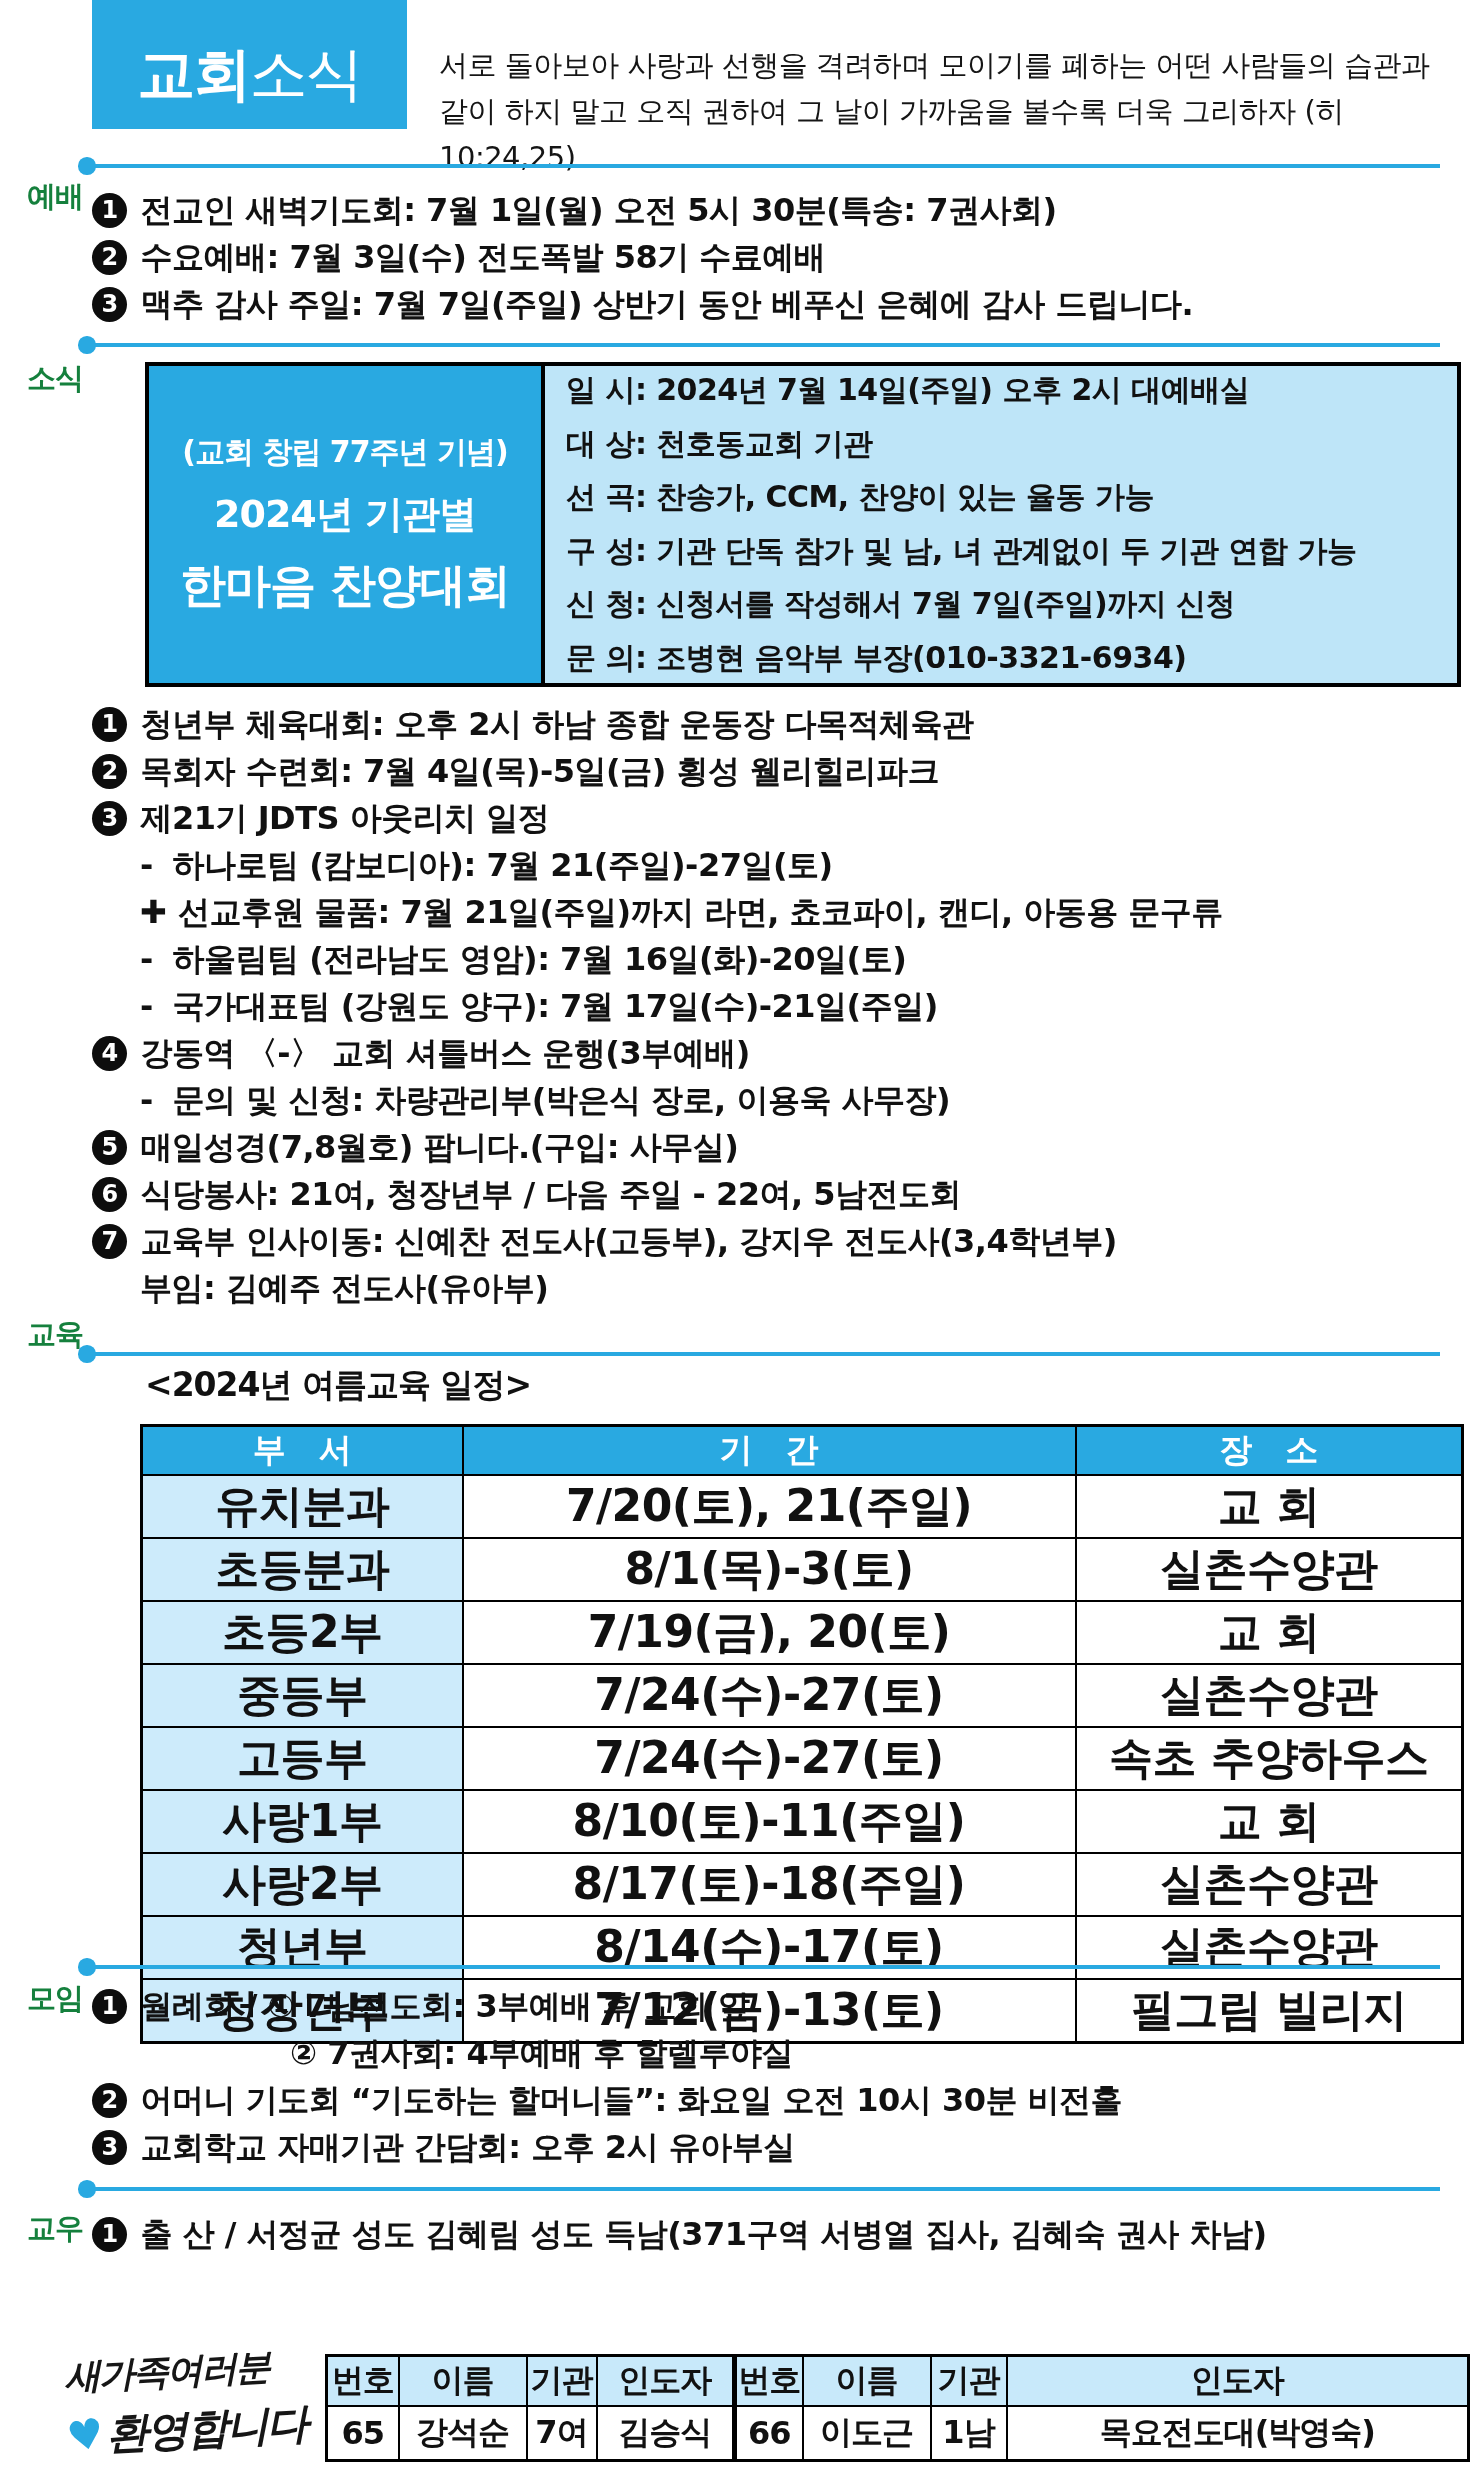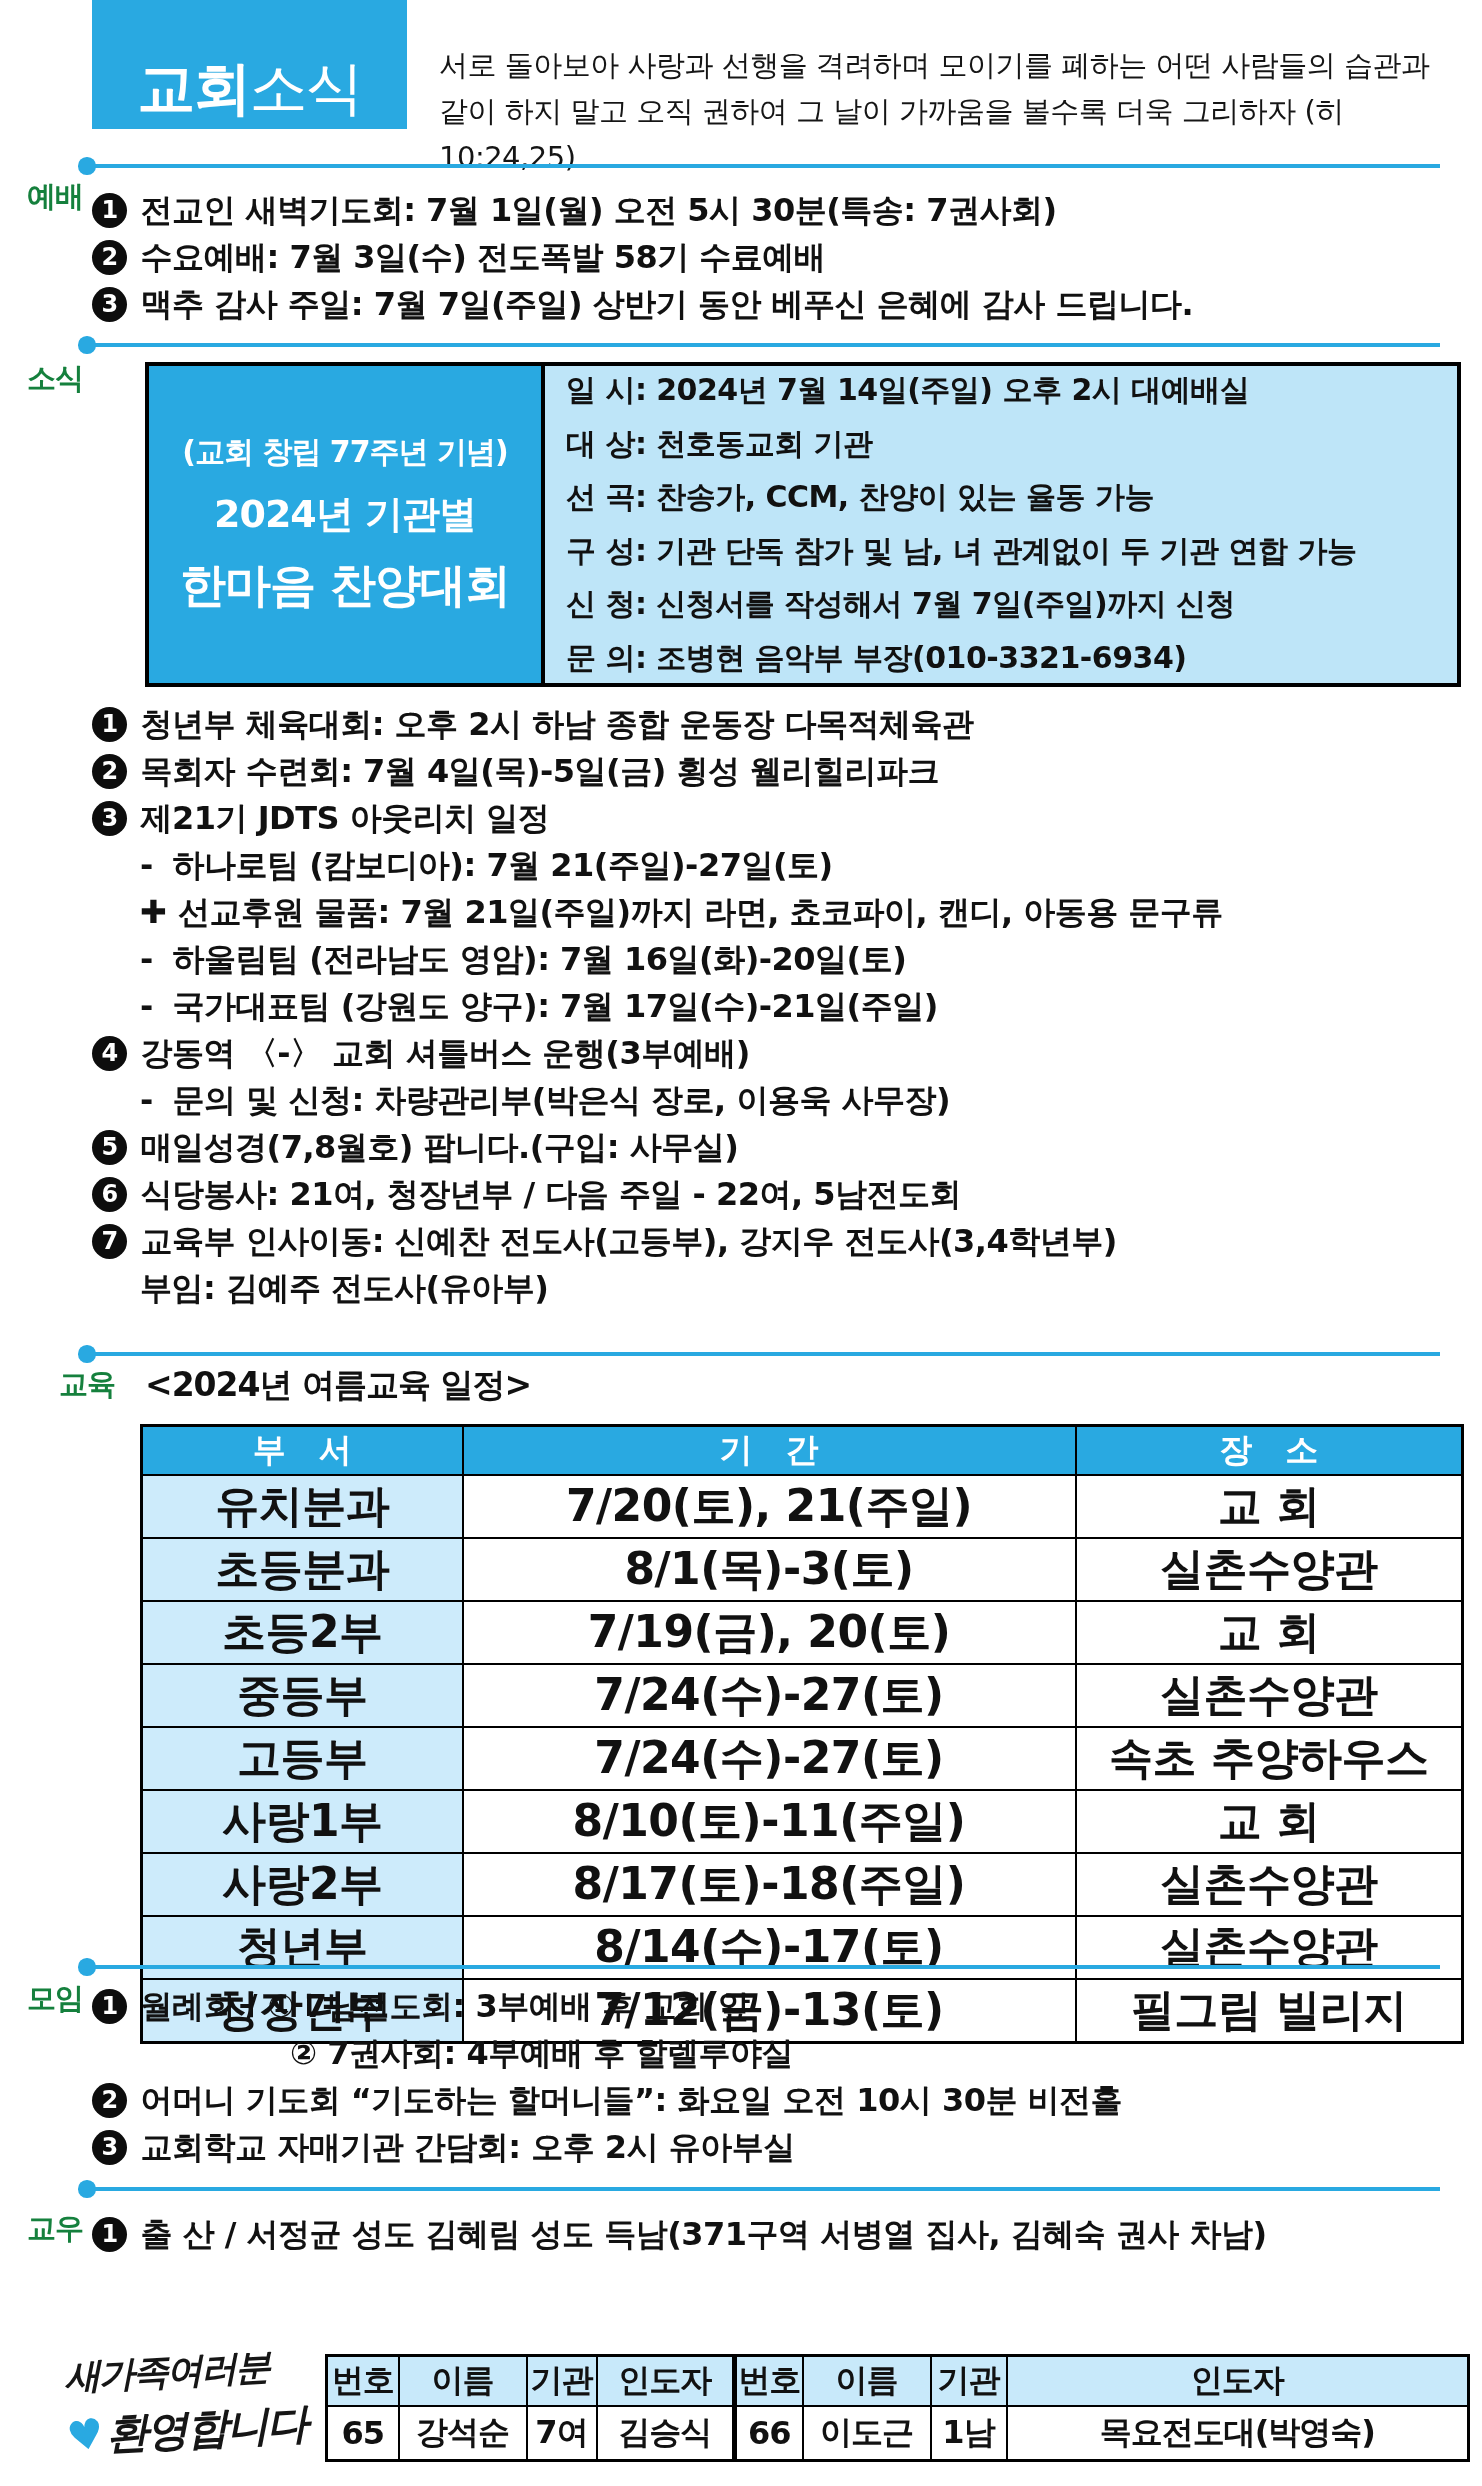--- a/index.html
+++ b/index.html
@@ -1,21 +1,21 @@
 <!DOCTYPE html>
 <html><head>
 <meta charset="utf-8">
 <style>
   html,body{margin:0;padding:0;background:#fff;}
   .page{position:relative;width:1482px;height:2486px;background:#fff;overflow:hidden;
         font-family:"DejaVu Sans","Liberation Sans",sans-serif;color:#111;}
 
   
   .logo{position:absolute;left:92px;top:0;width:315px;height:129px;background:#29A9E1;
-        display:flex;align-items:flex-end;justify-content:center;padding-bottom:1px;box-sizing:border-box;}
+        display:flex;align-items:flex-end;justify-content:center;padding-bottom:15px;box-sizing:border-box;}
   .logo .bold{color:#fff;font-size:58px;font-weight:900;letter-spacing:-1.9px;}
   .logo .light{color:#fff;font-size:58px;font-weight:300;letter-spacing:-1.9px;}
   .verse{position:absolute;left:439px;top:42px;width:1033px;font-size:29px;line-height:46px;
          font-weight:500;letter-spacing:-0.5px;color:#151515;}
 
   
   .divider{position:absolute;left:82px;width:1358px;height:3.9px;background:#29A9E1;}
   .divider::before{content:"";position:absolute;left:-3.9px;top:-6.8px;width:17.4px;height:17.4px;border-radius:50%;background:#29A9E1;}
   .sec-label{position:absolute;left:27px;color:#15803d;font-size:29px;font-weight:700;letter-spacing:-1px;}
 
@@ -111,21 +111,21 @@
     <div class="li sub"><span class="bullet">-</span><span>국가대표팀 (강원도 양구): 7월 17일(수)-21일(주일)</span></div>
     <div class="li"><span class="num-circle">4</span><span>강동역 〈-〉 교회 셔틀버스 운행(3부예배)</span></div>
     <div class="li sub"><span class="bullet">-</span><span>문의 및 신청: 차량관리부(박은식 장로, 이용욱 사무장)</span></div>
     <div class="li"><span class="num-circle">5</span><span>매일성경(7,8월호) 팝니다.(구입: 사무실)</span></div>
     <div class="li"><span class="num-circle">6</span><span>식당봉사: 21여, 청장년부 / 다음 주일 - 22여, 5남전도회</span></div>
     <div class="li"><span class="num-circle">7</span><span>교육부 인사이동: 신예찬 전도사(고등부), 강지우 전도사(3,4학년부)</span></div>
     <div class="li cont">부임: 김예주 전도사(유아부)</div>
   </div>
 
   <div class="divider" style="top:1352px;"></div>
-  <div class="sec-label" style="top:1365px;margin-left:32px;">교육</div>
+  <div class="sec-label" style="top:1315px;">교육</div>
   <div class="edu-heading">&lt;2024년 여름교육 일정&gt;</div>
 
   <table class="edu-table">
     <colgroup>
         <col style="width:321px;">
         <col style="width:613px;">
         <col style="width:387px;">
       </colgroup>
     <tbody>
         <tr>

